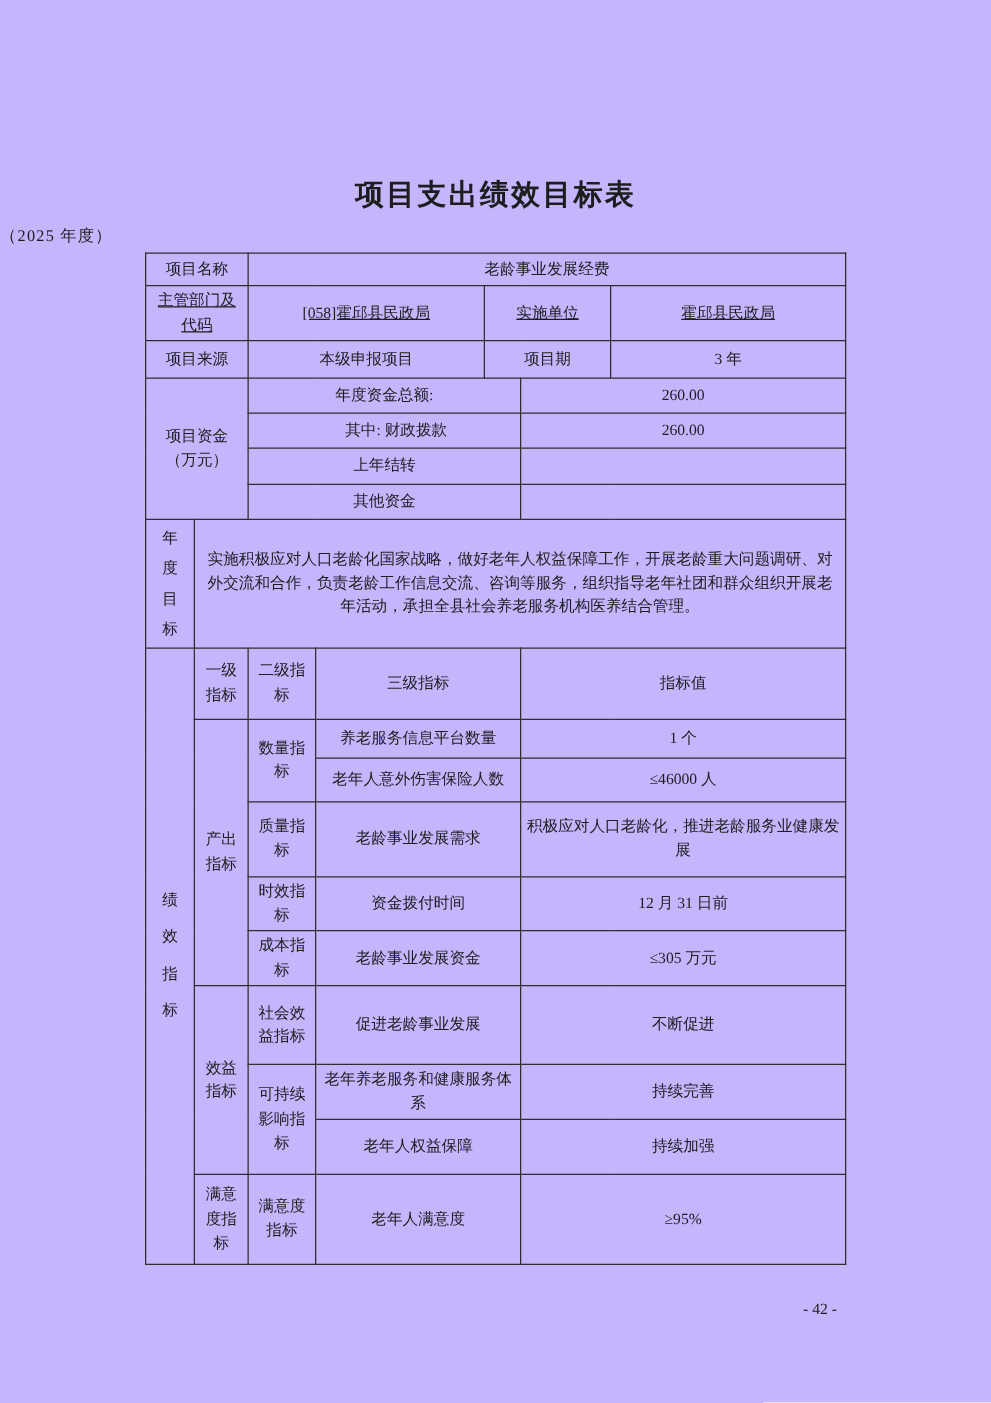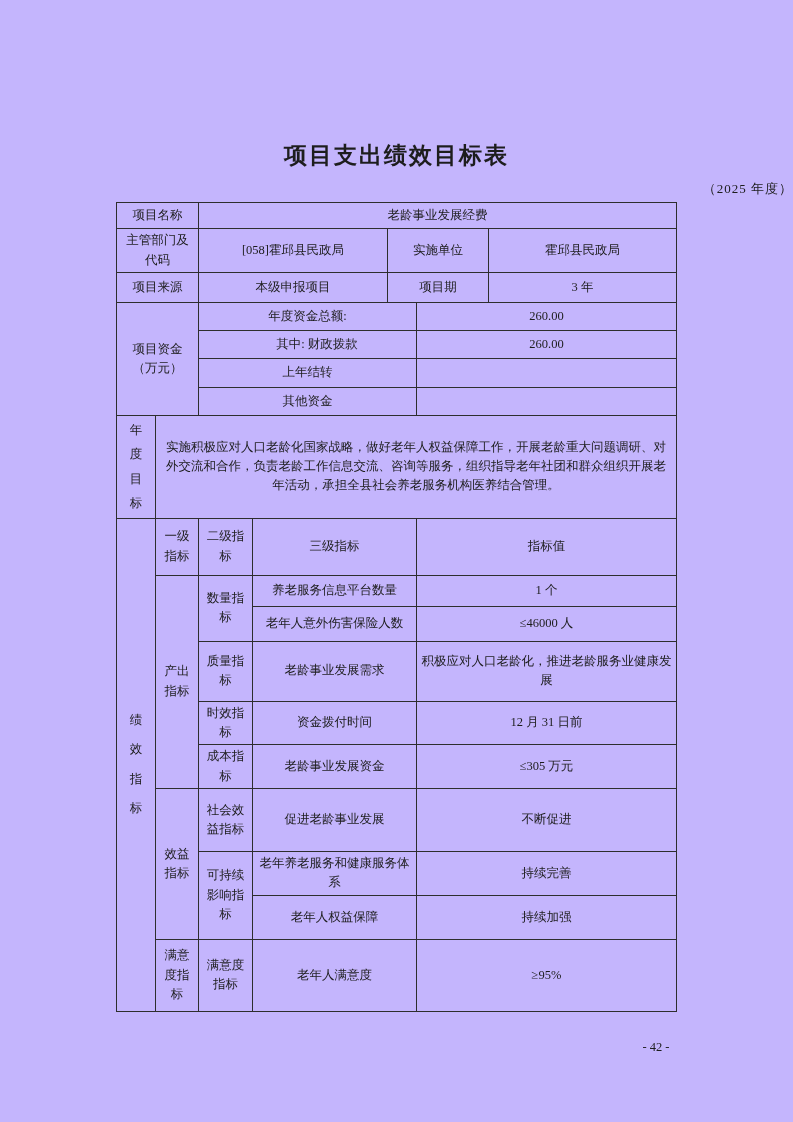--- a/index.html
+++ b/index.html
@@ -22,21 +22,21 @@
     font-size: 23px;
     font-weight: bold;
     letter-spacing: 2px;
     font-family: "Liberation Sans", "DejaVu Sans", sans-serif;
   }
   .doc-subtitle {
     position: absolute;
     top: 180px;
     left: 0;
     width: 100%;
-    text-align: right;
+    text-align: left;
     font-size: 13px;
     letter-spacing: 1px;
   }
   table.main {
     position: absolute;
     top: 202px;
     left: 116px;
     width: 560px;
     border-collapse: collapse;
     table-layout: fixed;
@@ -66,21 +66,21 @@
     display: inline-block;
     width: 1em;
     word-break: break-all;
     text-align: center;
     line-height: 1.95;
   }
   .vtext.wide { line-height: 2.35; }
   td.l2cell { padding: 2px 9px; line-height: 1.7; }
   td.l1cell { padding: 2px 7px; line-height: 1.7; }
   
-  tr.h26 { height: 26px; padding-left: 36px; } tr.h44 { height: 44px; } tr.h30 { height: 30px; margin-left: 43px; }
+  tr.h26 { height: 26px; padding-left: 36px; } tr.h44 { height: 44px; text-decoration: underline; } tr.h30 { height: 30px; margin-left: 43px; }
   tr.h28 { height: 28px; } tr.h29 { height: 29px; } tr.h95 { height: 95px; }
   tr.h57 { height: 57px; } tr.h31 { height: 31px; } tr.h35 { height: 35px; margin-left: 20px; }
   tr.h60 { height: 60px; margin-top: 12px; } tr.h40 { height: 40px; } tr.h43 { height: 43px; }
   tr.h63 { height: 63px; } tr.h44b { height: 44px; } tr.h72 { height: 72px; }
   .page-number {
     position: absolute;
     top: 1040px;
     left: 616px;
     width: 80px;
     text-align: center;

